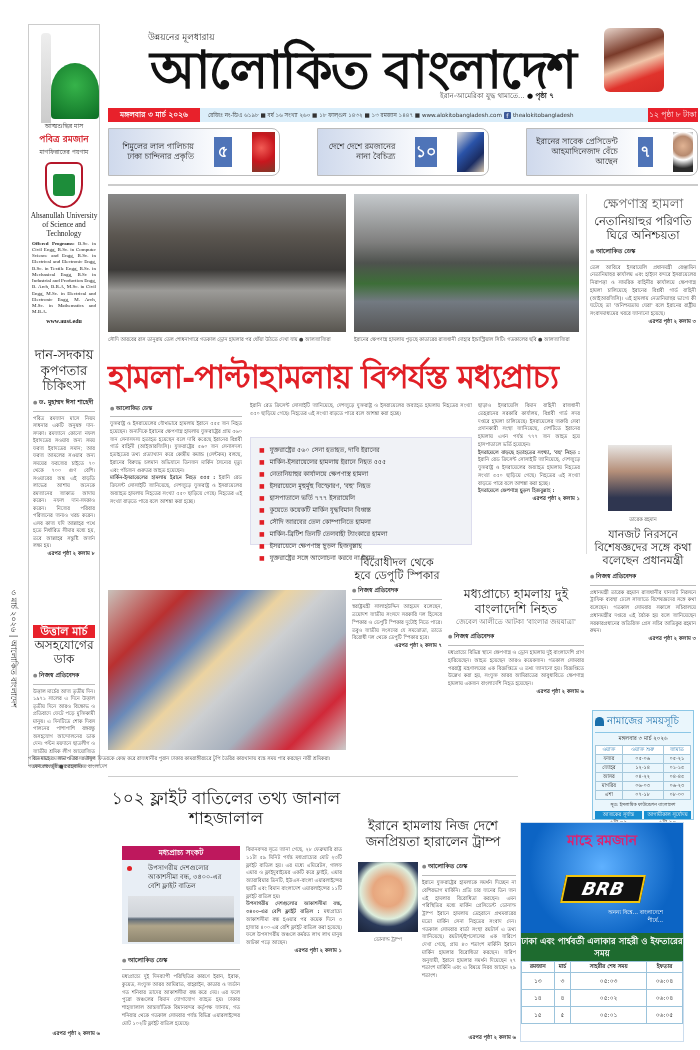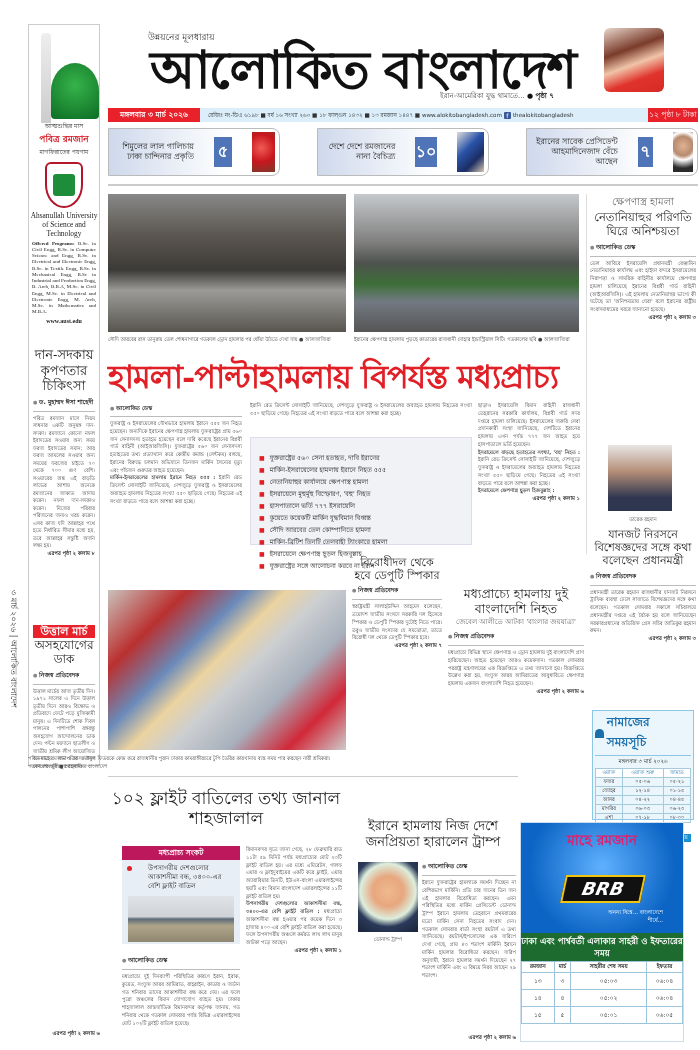--- a/index.html
+++ b/index.html
@@ -35,22 +35,22 @@
 .promo{width:172px;height:48px;border:1px solid #bbb;border-radius:0 8px 8px 0;background:linear-gradient(90deg,#cfd9ec,#fff 70%);display:flex;align-items:center;justify-content:flex-end;padding-right:4px;gap:20px}
 .promo .ptext{font-family:"DejaVu Serif",serif;font-size:8px;text-align:right;line-height:1.25;color:#222}
 .promo .pnum{width:30px;height:30px;background:#4f74b8;color:#fff;font-size:16px;font-weight:bold;display:flex;align-items:center;justify-content:center}
 .promo .pimg{width:38px;height:40px}
 
 .photo1{left:108px;top:194px;width:238px;height:138px;background:linear-gradient(180deg,#888 0%,#5b5650 30%,#3c3a38 55%,#9c9b98 70%,#58554f 100%)}
 .photo2{left:354px;top:194px;width:225px;height:138px;background:linear-gradient(180deg,#c5c9cc 0%,#7f7f7e 35%,#4e524e 50%,#3d6e38 65%,#737a82 78%,#555 100%)}
 .cap{font-size:5px;color:#444}
 .headline{left:108px;top:352px;width:580px;font-family:"DejaVu Serif",serif;font-weight:bold;font-size:32px;color:#e11f26;letter-spacing:-1px;white-space:nowrap}
 .side-r{left:590px;top:194px;width:106px}
-.kicker{font-size:10px;color:#666;text-align:center}
-.bullets{left:250px;top:437px;width:222px;height:108px;background:#f0f2f6;border:1px solid #dde;padding:14px 8px}
+.kicker{font-size:13px;color:#666;text-align:center}
+.bullets{left:250px;top:437px;width:222px;height:108px;background:#f0f2f6;border:1px solid #dde;padding:6px 8px}
 .bullets li{list-style:none;font-size:6.4px;line-height:11px;color:#222}
 .bullets li::before{content:"■";color:#e11f26;margin-right:5px;font-size:6px}
 .col{font-size:5px;line-height:1.55;color:#444;text-align:justify}
 .photo3{left:108px;top:590px;width:238px;height:160px;background:linear-gradient(135deg,#c9c2bb 0%,#ba3030 20%,#6a8ab9 35%,#ecd3a0 45%,#cdcfd1 55%,#a7b0bd 70%,#d12838 85%,#ccc 100%)}
 .photo-ppl{left:588px;top:446px;width:64px;height:66px;background:linear-gradient(180deg,#e8e6e4,#b58f79 40%,#2f3650 80%)}
 .box-blue{left:122px;top:846px;width:118px;height:98px;background:#e8eef5}
 .box-blue-h{background:#be185d;color:#fff;font-size:7.5px;font-weight:bold;text-align:center;height:14px;line-height:14px}
 .trump{left:358px;top:862px;width:60px;height:70px;background:radial-gradient(circle at 50% 42%,#f0b98f 0%,#e7a77f 30%,#ded 55%,#2b3a5a 70%,#1a2338 100%)}
 .namaz{left:592px;top:710px;width:102px;height:110px;border:1px solid #8cc7e6;background:#eaf6fc;padding:2px}
 .namaz table{width:100%;border-collapse:collapse;font-size:5px}
@@ -206,21 +206,21 @@
   <div class="col-head" style="font-size:12.5px">মধ্যপ্রাচ্যে হামলায় দুই বাংলাদেশি নিহত</div>
   <div class="kicker" style="font-size:7px">জেবেল আলীতে আটকা 'বাংলার জয়যাত্রা'</div>
   <div class="byline">নিজস্ব প্রতিবেদক</div>
   <div class="col">মধ্যপ্রাচ্যে বিভিন্ন স্থানে ক্ষেপণাস্ত্র ও ড্রোন হামলায় দুই বাংলাদেশি প্রাণ হারিয়েছেন। আহত হয়েছেন আরও কয়েকজন। গতকাল সোমবার পররাষ্ট্র মন্ত্রণালয়ের এক বিজ্ঞপ্তিতে এ তথ্য জানানো হয়। বিজ্ঞপ্তিতে উল্লেখ করা হয়, সংযুক্ত আরব আমিরাতের আবুধাবিতে ক্ষেপণাস্ত্র হামলায় একজন বাংলাদেশি নিহত হয়েছেন।</div>
   <div class="cont">এরপর পৃষ্ঠা ২ কলাম ৬</div>
 </div>
 
 <div class="abs namaz">
   <div style="display:flex;align-items:center;gap:3px;border-bottom:1px solid #8cc7e6;padding-bottom:2px">
     <span style="display:inline-block;width:9px;height:9px;background:#1a6fab;border-radius:50% 50% 0 0"></span>
-    <span style="font-size:12px;color:#1a6fab;font-weight:bold">নামাজের সময়সূচি</span>
+    <span style="font-size:10px;color:#1a6fab;font-weight:normal">নামাজের সময়সূচি</span>
   </div>
   <div style="font-size:5.5px;text-align:center;margin:2px 0">মঙ্গলবার ৩ মার্চ ২০২৬</div>
   <table>
     <tbody>
         <tr>
           <th>ওয়াক্ত</th>
           <th>ওয়াক্ত শুরু</th>
           <th>জামাত</th>
         </tr>
     <tr>

